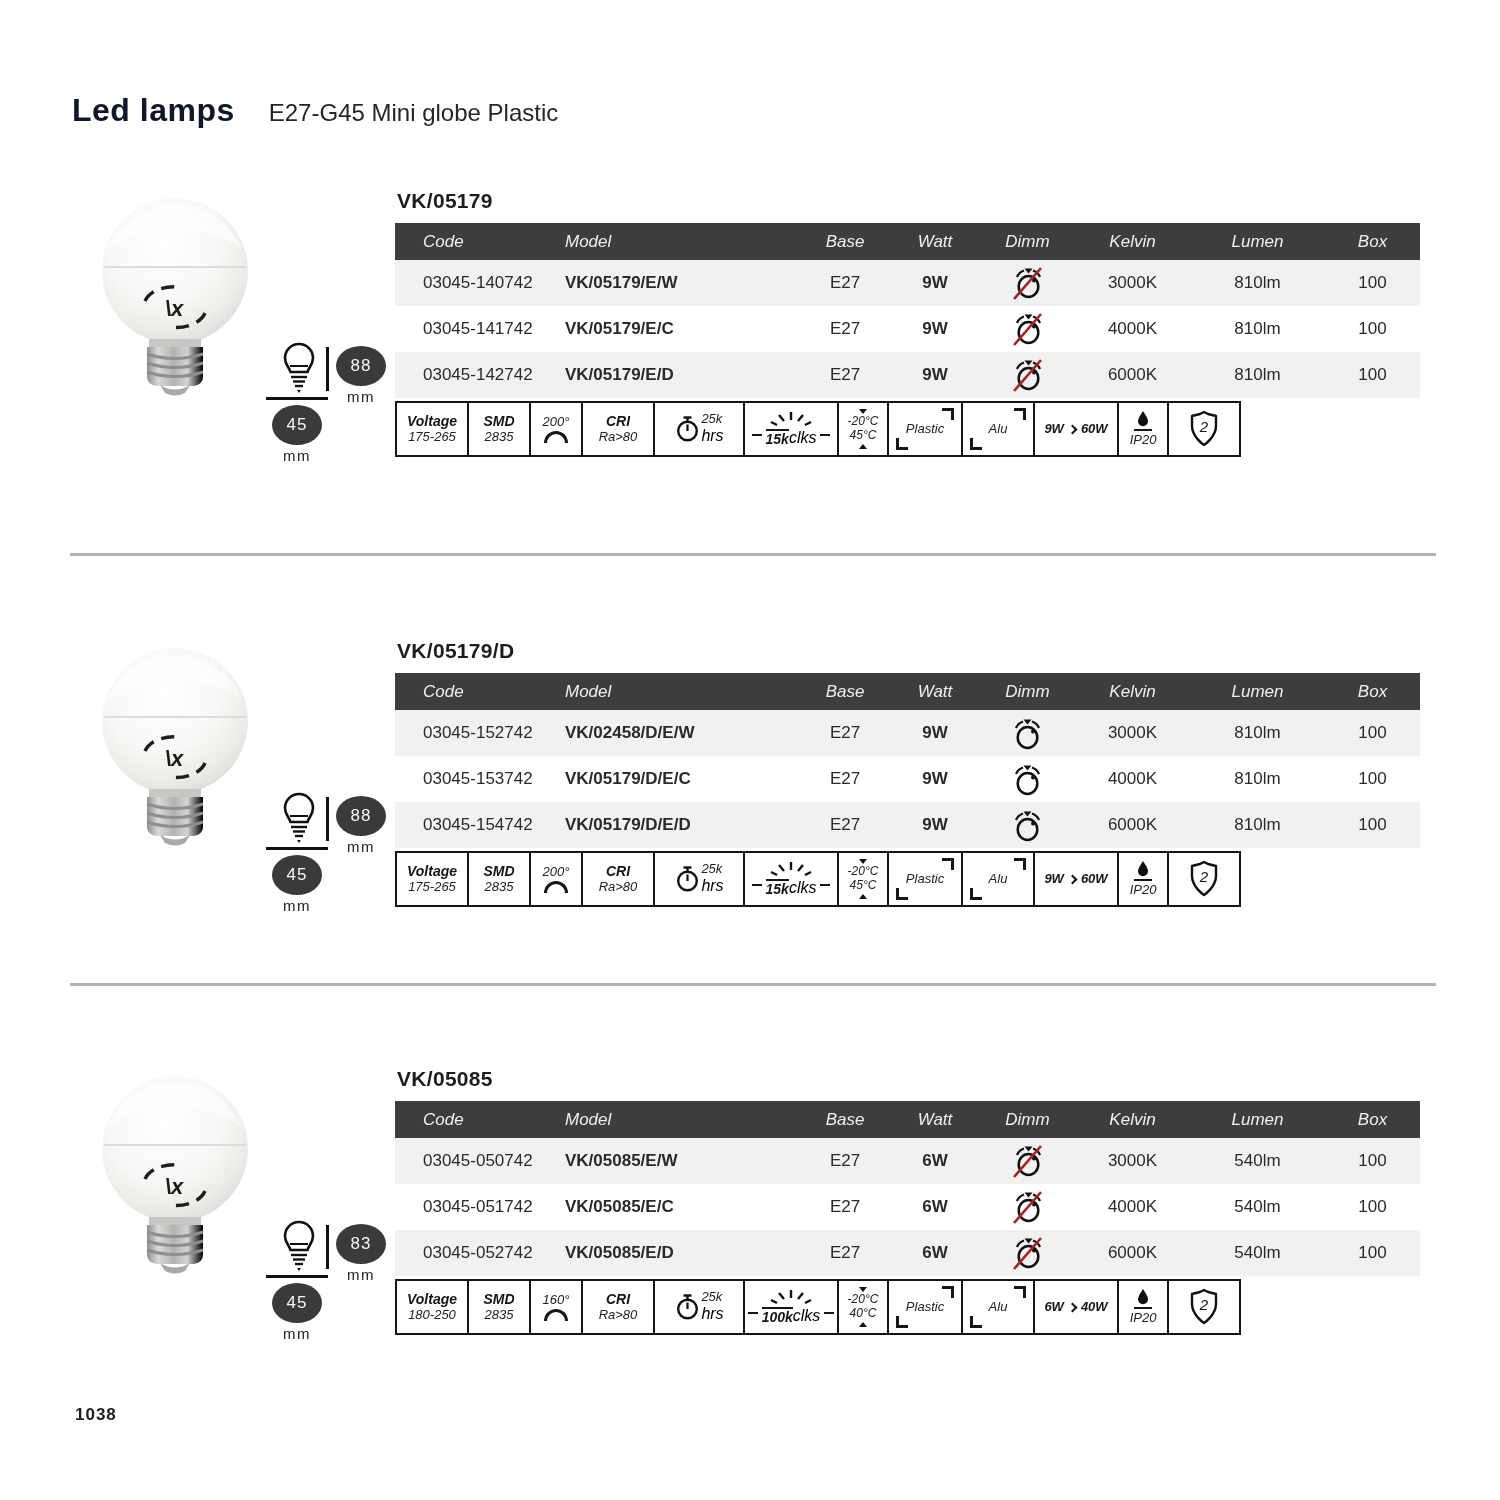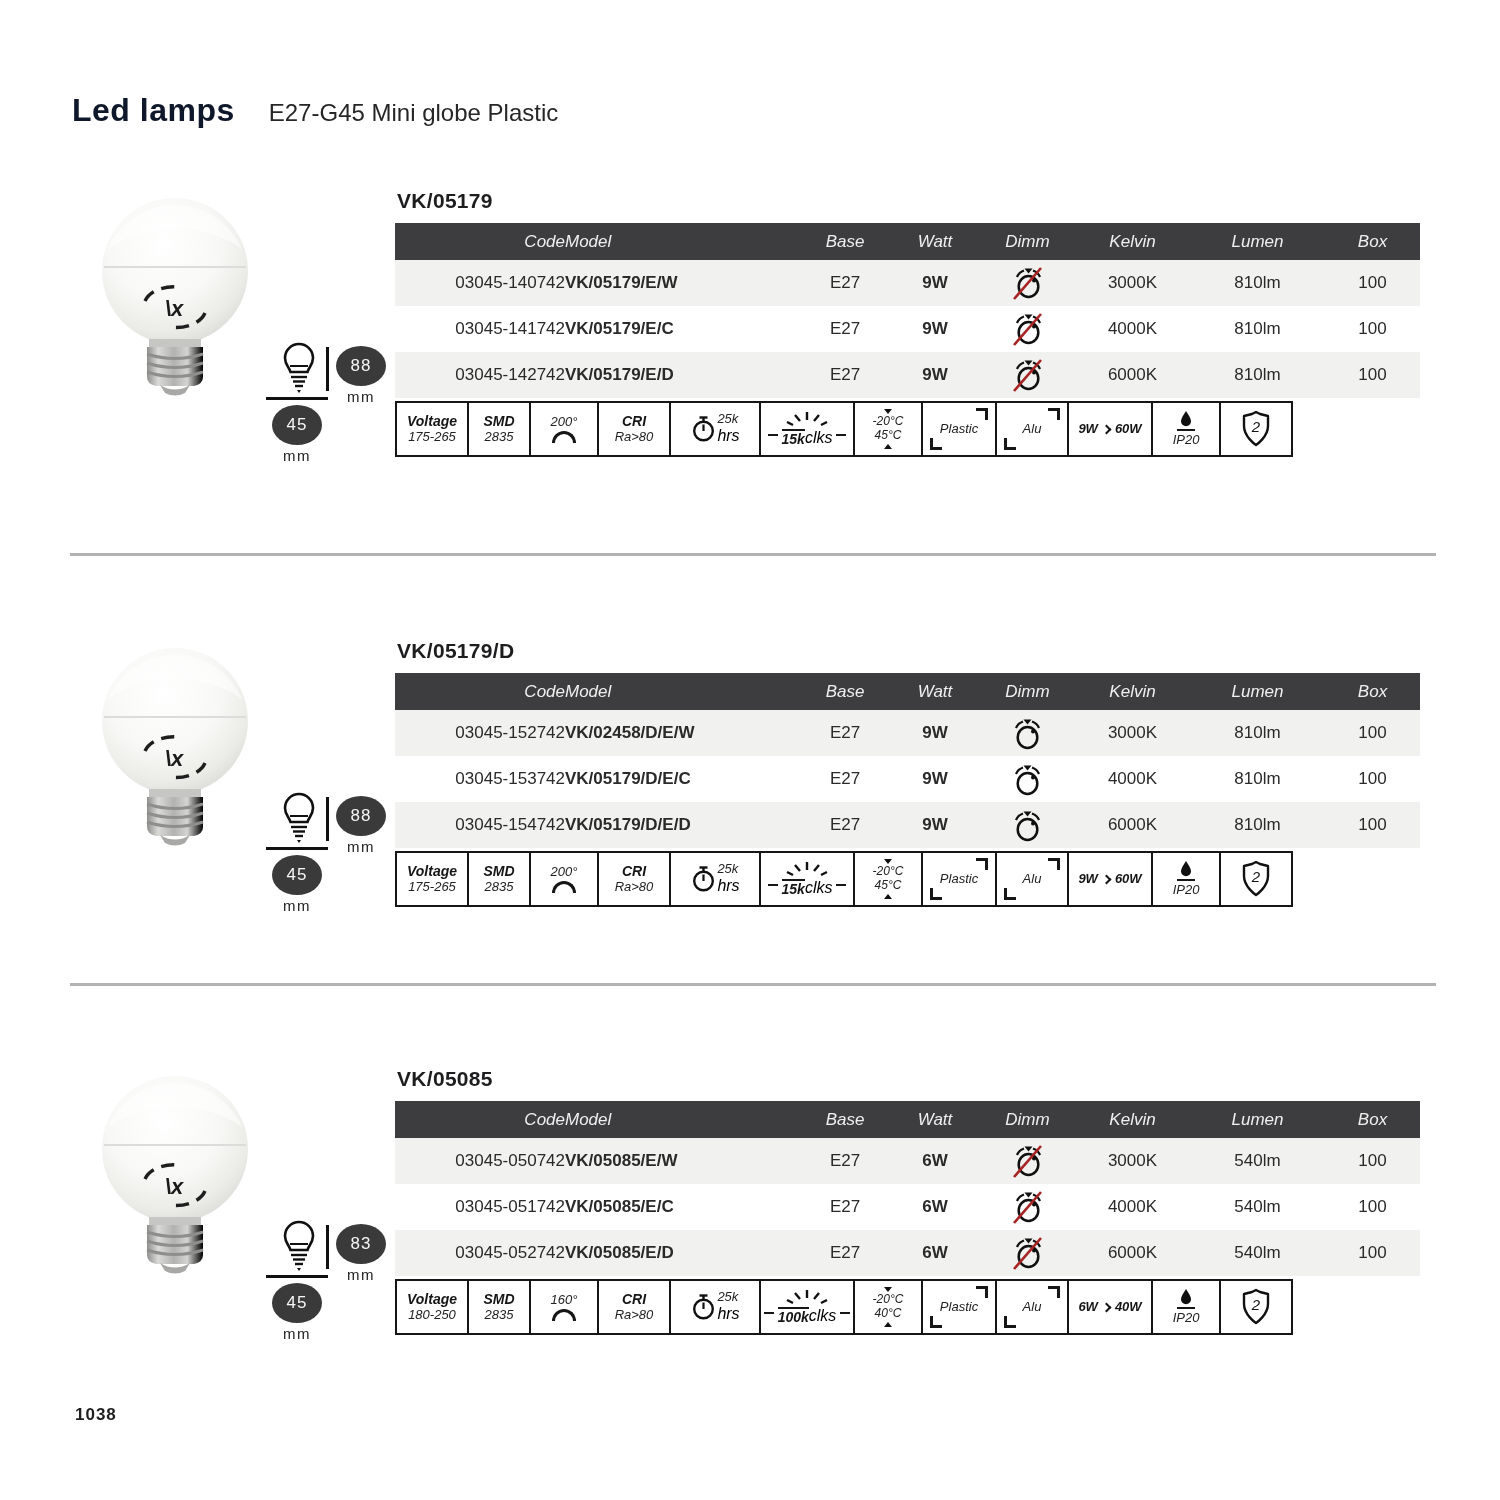--- a/index.html
+++ b/index.html
@@ -39,33 +39,33 @@
 
   .content{position:absolute;left:325px;top:0;width:1025px}
   .sec-title{margin:0;position:absolute;top:4px;left:2px;font-size:21px;font-weight:bold;color:#1d1d1f;letter-spacing:.3px}
 
   .table{position:absolute;top:38px;left:0;width:1025px}
   .tr{display:grid;grid-template-columns:170px 235px 90px 90px 95px 115px 135px 95px;align-items:center}
   .tr.head{background:var(--header-bg);height:37px;color:#efefef;font-style:italic;font-size:17px}
   .tr.row{height:46px;font-size:17px;color:#2a2a2a}
   .tr.row:nth-child(odd){background:var(--row-alt)}
   .td,.th{text-align:center}
-  .td.c1,.th.c1{text-align:right;padding-left:28px}
+  .td.c1,.th.c1{text-align:left;padding-left:28px}
   .td.c2,.th.c2{text-align:left}
   .td.model,.td.watt{font-weight:bold}
   .dimwrap{display:flex;justify-content:center;align-items:center}
 
   .specs{position:absolute;top:216px;left:0;display:flex;height:56px}
   .spec{border:2px solid var(--ink);margin-left:-2px;height:56px;display:flex;flex-direction:column;
         align-items:center;justify-content:center;position:relative;line-height:1.15;padding:0 2px;background:#fff}
   .spec:first-child{margin-left:0}
   .sp-b{font-weight:bold;font-style:italic;font-size:14px;color:#151515}
   .sp-v{font-style:italic;font-size:13px;color:#222}
   .sp-g{font-style:italic;font-size:16px;color:#000000}
-  .w74{width:74px}.w64{width:64px}.w66{width:70px}.w92{width:92px}.w96{width:96px}.w70{width:70px}.w76{width:76px}.w86{width:86px}
+  .w74{width:74px}.w64{width:64px}.w66{width:54px}.w92{width:92px}.w96{width:96px}.w70{width:52px}.w76{width:76px}.w86{width:86px}
 
   .arc{width:24px;height:12px;border:3.2px solid var(--ink);border-bottom:none;border-radius:12px 12px 0 0;margin-top:2px}
 
   .spec.rowflex{flex-direction:row;}
   .lifet{display:flex;flex-direction:column;align-items:flex-start}
 
   .cyc{display:flex;align-items:center;margin-top:1px}
   .dash{display:inline-block;width:10px;border-top:2.4px solid var(--ink);margin:0 4px;transform:translateY(-3px)}
   .cyc .sp-b{border-top:2.4px solid var(--ink)}
 

